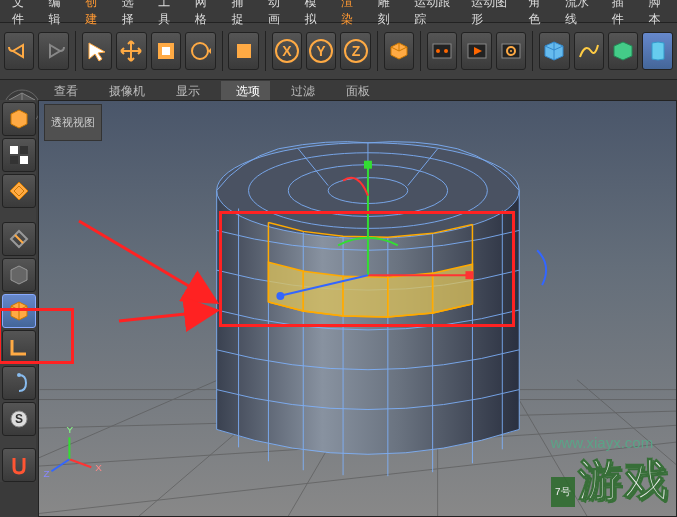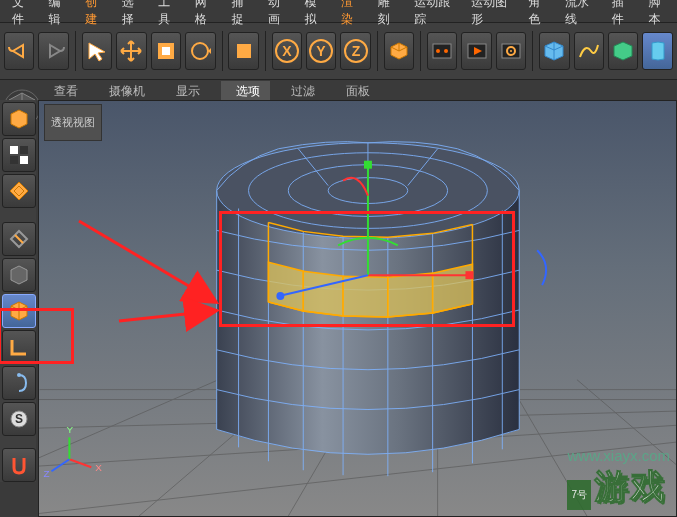--- a/index.html
+++ b/index.html
@@ -133,34 +133,35 @@
     position: absolute;
     pointer-events: none;
   }
   .watermark {
     position: absolute;
     right: 6px;
     bottom: 6px;
     opacity: 0.85;
   }
   .watermark .big {
-    font-size: 34px;
+    font-size: 44px;
     font-weight: bold;
     color: #fff;
     -webkit-text-stroke: 1px #2b6b2b;
     text-shadow: 2px 2px 0 #2b6b2b;
     letter-spacing: 2px;
   }
   .watermark .small {
     font-size: 10px;
     color: #fff;
     background: #2b6b2b;
     padding: 8px 4px;
     display: inline-block;
     margin-bottom: -4px;
+    font-family: Liberation Mono, monospace;
   }
   .nav-cube {
     position: absolute;
     left: 2px;
     top: 88px;
   }
 </style>
 </head>
 <body>
 

